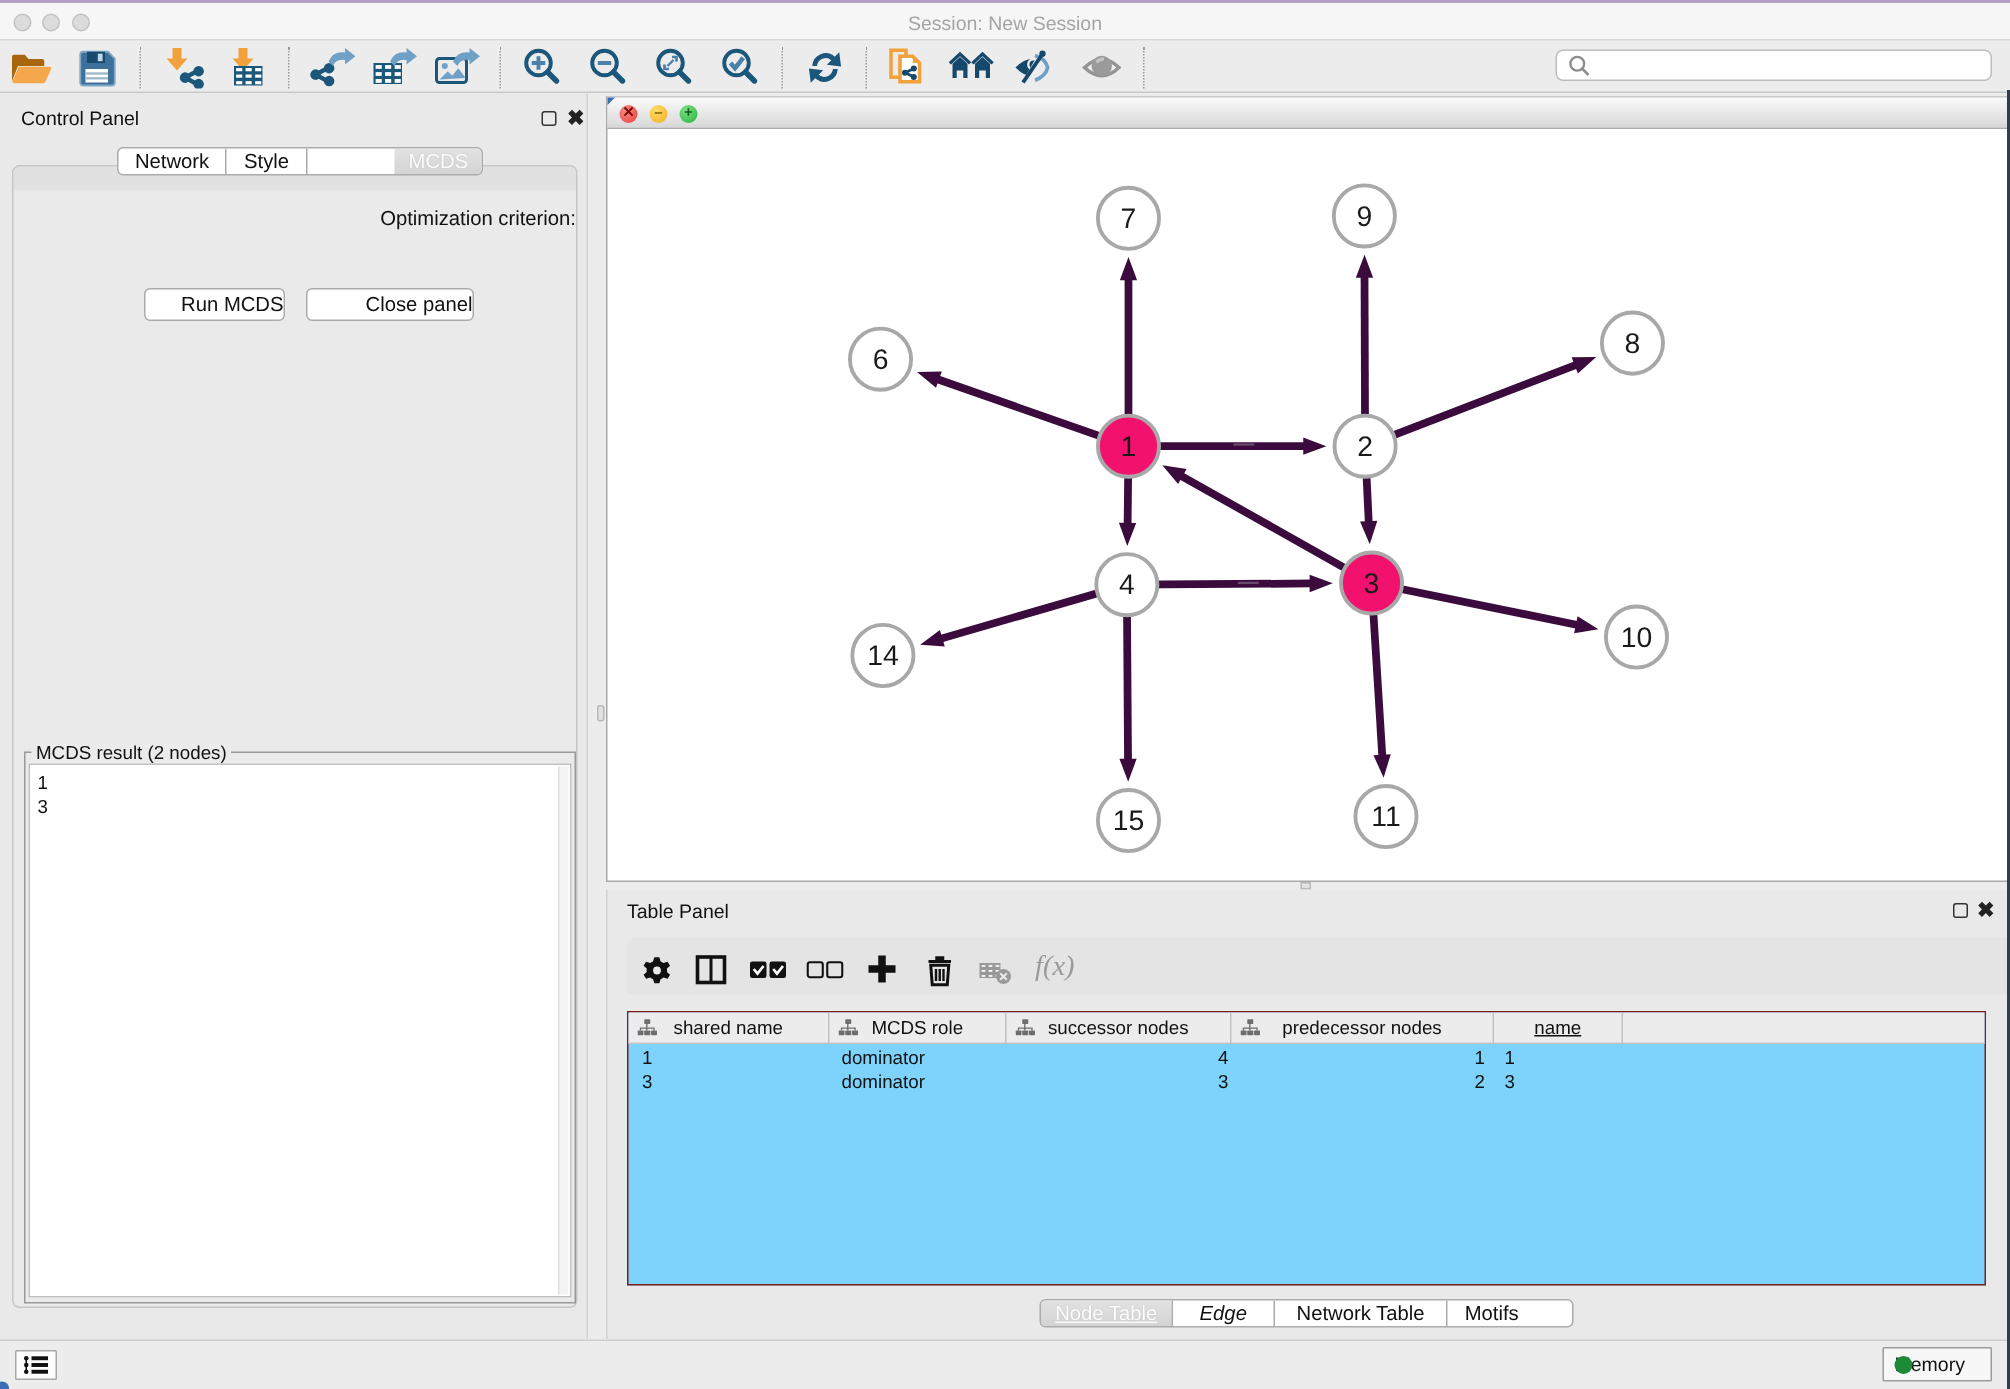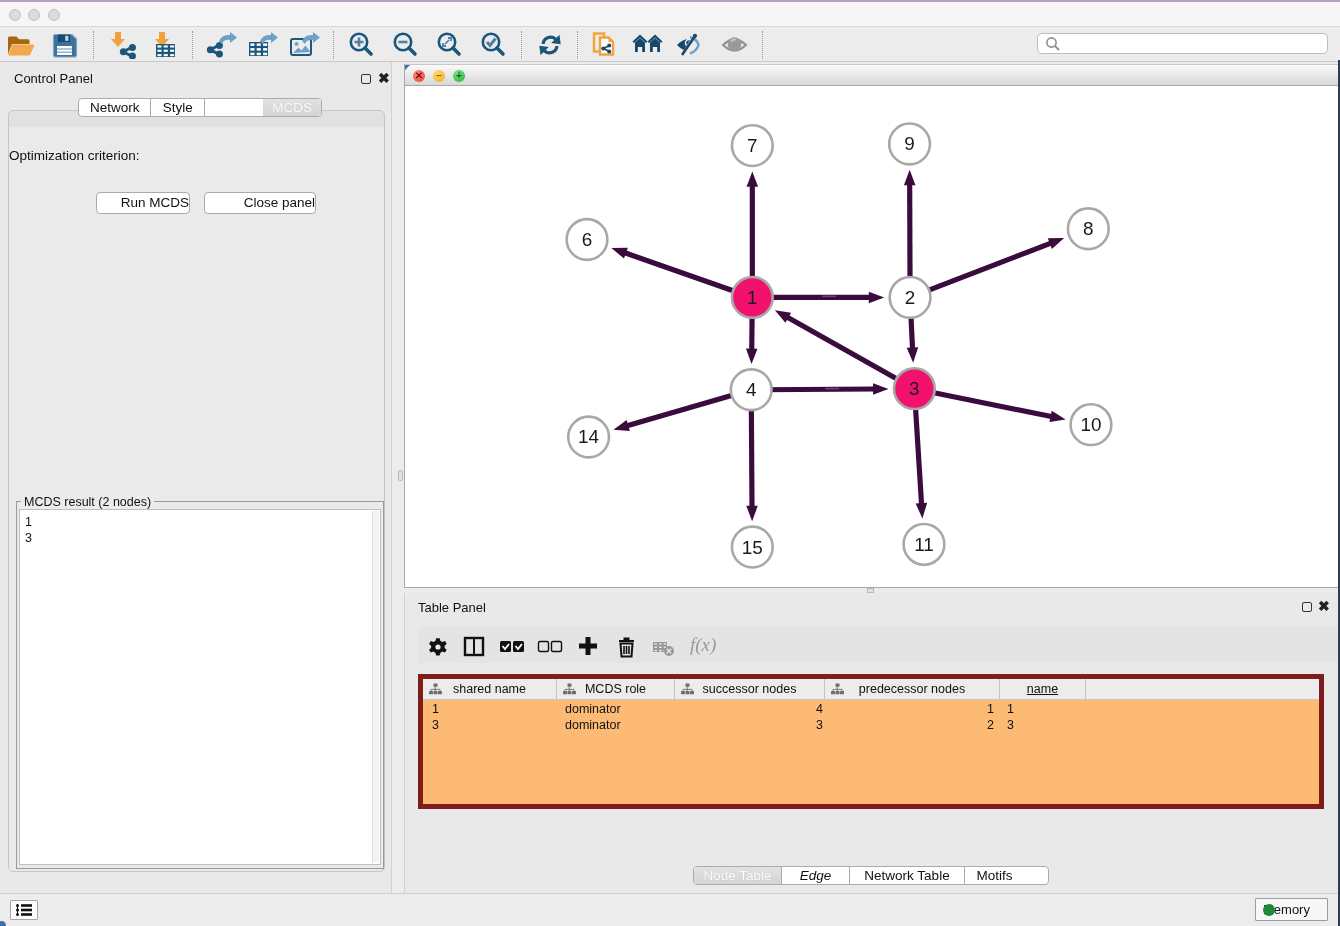--- a/index.html
+++ b/index.html
@@ -23,60 +23,61 @@
 #cpanel-title { position:absolute; left:14px; top:71px; font-size:13px; color:#111; }
 .float-ic { width:10px; height:10px; border:1.5px solid #333; border-radius:2px; position:absolute; top:74px;}
 .close-ic { position:absolute; top:70px; font-size:14px; font-weight:bold; color:#222;}
 .tabs { position:absolute; display:flex; height:19px; z-index:5; border:1px solid #ABABAB; border-radius:4px; background:#fff; overflow:hidden; }
 .tabs .tab { font-size:13.5px; color:#111; text-align:center; line-height:18px; border-right:1px solid #ABABAB; }
 .tabs .tab:last-child { border-right:none; }
 .tabs .sel { background:linear-gradient(#E2E2E2,#D4D4D4); color:#FcFcFc; text-shadow:0 0 1px #bbb; }
 #cp-tabs { left:78px; top:98px; width:244px; }
 #cp-tabs .tab:nth-child(1){width:73px;} #cp-tabs .tab:nth-child(2){width:54px;} #cp-tabs .tab:nth-child(3){width:59px;margin-top:46px;} #cp-tabs .tab:nth-child(4){width:58px; border-right:none;}
 #cp-content { position:absolute; left:8px; top:110px; width:377px; height:762px; border:1px solid #C6C6C6; border-radius:5px; background:linear-gradient(180deg,#E1E1E1 0,#E1E1E1 15px,#EAEAEA 17px,#EAEAEA 100%); }
-#opt-label { position:absolute; left:0; width:100%; top:37px; text-align:left; font-size:13.5px; color:#111; }
+#opt-label { position:absolute; left:0; width:100%; top:27px; text-align:right; font-size:13.5px; color:#111; }
 #opt-select { position:absolute; left:36px; top:49px; width:311px; height:21px; background:#fff; border:1px solid #ABABAB; border-radius:4px; font-size:13.5px; color:#111; line-height:19px; padding-left:12px; }
 .btn { position:absolute; height:22px; background:#fff; border:1px solid #ABABAB; border-radius:4px; font-size:13.5px; color:#111; text-align:right; line-height:20px; }
 #mcds-fieldset { position:absolute; left:7px; top:390px; width:368px; height:368px; border:1px solid #9a9a9a; }
 #mcds-legend { position:absolute; left:4px; top:-7px; background:#EBEBEB; padding:0 3px; font-size:12.5px; color:#111; }
 #mcds-white { position:absolute; left:2px; top:7px; right:2px; bottom:3px; background:#fff; border:1px solid #BFBFBF; font-size:12.5px; color:#111; padding:5px 0 0 5px; line-height:15.5px; }
 #mcds-scroll { position:absolute; right:1px; top:1px; bottom:1px; width:7px; background:#F3F3F3; border-left:1px solid #E0E0E0; }
 
 
 #netwin { left:404px; top:64px; width:936px; height:524px; background:#fff; border:1px solid #A8A8A8; border-top:none; }
 #nettitle { position:absolute; left:0; top:0; width:100%; height:22px; background:linear-gradient(#FAFAFA,#D8D8D8); border-top:1px solid #C8C8C8; border-bottom:1px solid #ABABAB; }
 #nettitle .tl { position:absolute; top:5px; width:12px; height:12px; border-radius:50%; font-size:10px; font-weight:bold; text-align:center; line-height:11px; }
 #nettitle .txt { position:absolute; left:0; right:0; top:4px; text-align:center; font-size:13px; color:#111; }
 #corner-tri { position:absolute; left:0; top:0; width:0; height:0; border-left:5px solid #3B6FB5; border-bottom:5px solid transparent; }
 
 
 #tpanel { left:404px; top:593px; width:936px; height:300px; background:#E9E9E9; border-left:1px solid #D2D2D2;}
 #tpanel-title { position:absolute; left:13px; top:7px; font-size:13px; color:#111; }
 #ttoolbar { position:absolute; left:13px; top:32px; right:0px; height:38px; background:#E4E4E4; border:none; border-radius:6px 0 0 0; }
-#ttable { position:absolute; left:13px; top:81px; right:16px; height:135px; background:#fdba74; border:5px solid #7f1d1d; }
+#ttable { position:absolute; left:13px; top:81px; right:16px; height:183px; background:#7dd3fc; border:1px solid #7f1d1d; }
 #thead { position:absolute; left:0; top:0; right:0; height:21px; background:#ECECEC; border-bottom:1px solid #C6C6C6; }
 .hcell { position:absolute; top:0; height:21px; border-right:1px solid #C2C2C2; font-size:12.5px; color:#111; text-align:center; line-height:20px; }
 .trow { position:absolute; left:0; right:0; height:16px; font-size:12.5px; color:#111; line-height:16px; }
 .trow span { position:absolute; }
 #btabs { left:693px; top:866px; width:356px; }
-#btabs .tab:nth-child(1){width:88px;} #btabs .tab:nth-child(2){width:68px;font-style:italic;} #btabs .tab:nth-child(3){width:115px;} #btabs .tab:nth-child(4){width:59px;}
+#btabs .tab:nth-child(1){width:88px;text-decoration:underline;} #btabs .tab:nth-child(2){width:68px;font-style:italic;} #btabs .tab:nth-child(3){width:115px;} #btabs .tab:nth-child(4){width:59px;}
 
 
 #statusbar { left:0; top:893px; width:1340px; height:33px; background:#ECECEC; border-top:1px solid #CFCFCF; }
 #listbtn { position:absolute; left:10px; top:6px; width:28px; height:20px; background:#FCFCFC; border:1px solid #A8A8A8; border-radius:1px; }
 #membtn { position:absolute; right:12px; top:4px; width:73px; height:23px; background:#F7F7F7; border:1px solid #9C9C9C; border-radius:1px; font-size:13px; color:#111; line-height:21px; text-align:left; padding-left:7px; }
 #membtn .gdot { position:absolute; left:7px; top:5px; width:12px; height:12px; background:#1E8A37; border-radius:50%; }
 .splitH { position:absolute; background:#E2E2E2; border:1px solid #B9B9B9; }
 </style>
 </head>
 <body>
 <div id="titlebar" class="abs">
   <div class="dot" style="left:9px"></div>
   <div class="dot" style="left:28px"></div>
   <div class="dot" style="left:48px"></div>
+  <div id="wintitle">Session: New Session</div>
 </div>
 
 <div id="toolbar" class="abs">
   <svg width="30" height="28" viewBox="0 0 30 28" style="left:6px;">
       <path d="M2 23 V7 q0 -1.5 1.5 -1.5 h7 l2.5 2.8 h9 q1.5 0 1.5 1.5 V13 H6 L2 23 z" fill="#A8660E"></path>
       <path d="M6.5 13.5 h20.5 q1.6 0 1.1 1.5 L24.5 23 q-0.5 1.5 -2 1.5 h-19 q-1.6 0 -1.1 -1.5 z" fill="#F5A74B"></path>
     </svg>
     <svg width="30" height="28" viewBox="0 0 30 28" style="left:50px;">
       <path d="M3.5 5.5 q0 -2 2 -2 h16.5 l4.5 4.5 v16 q0 2 -2 2 h-19 q-2 0 -2 -2 z" fill="#3D719B" stroke="#7FA8C6" stroke-width="1.2"></path>
       <path d="M8 3.5 h12 v7.5 h-12 z" fill="#174A6D"></path>

